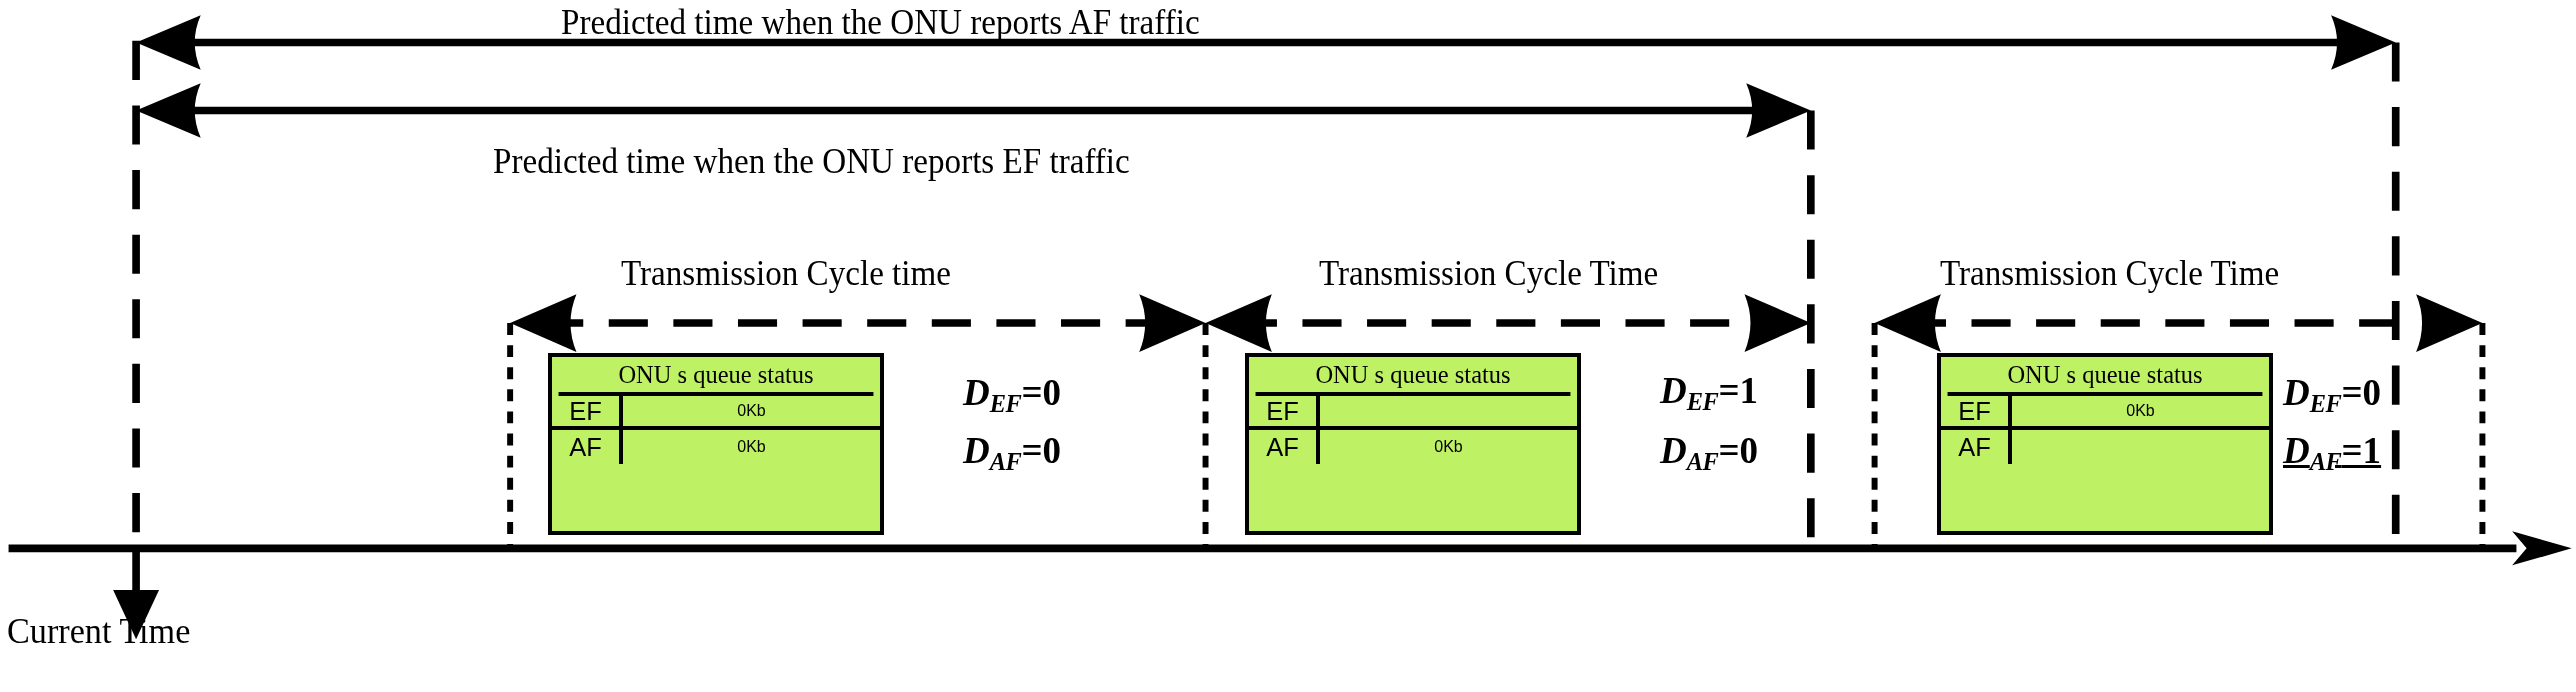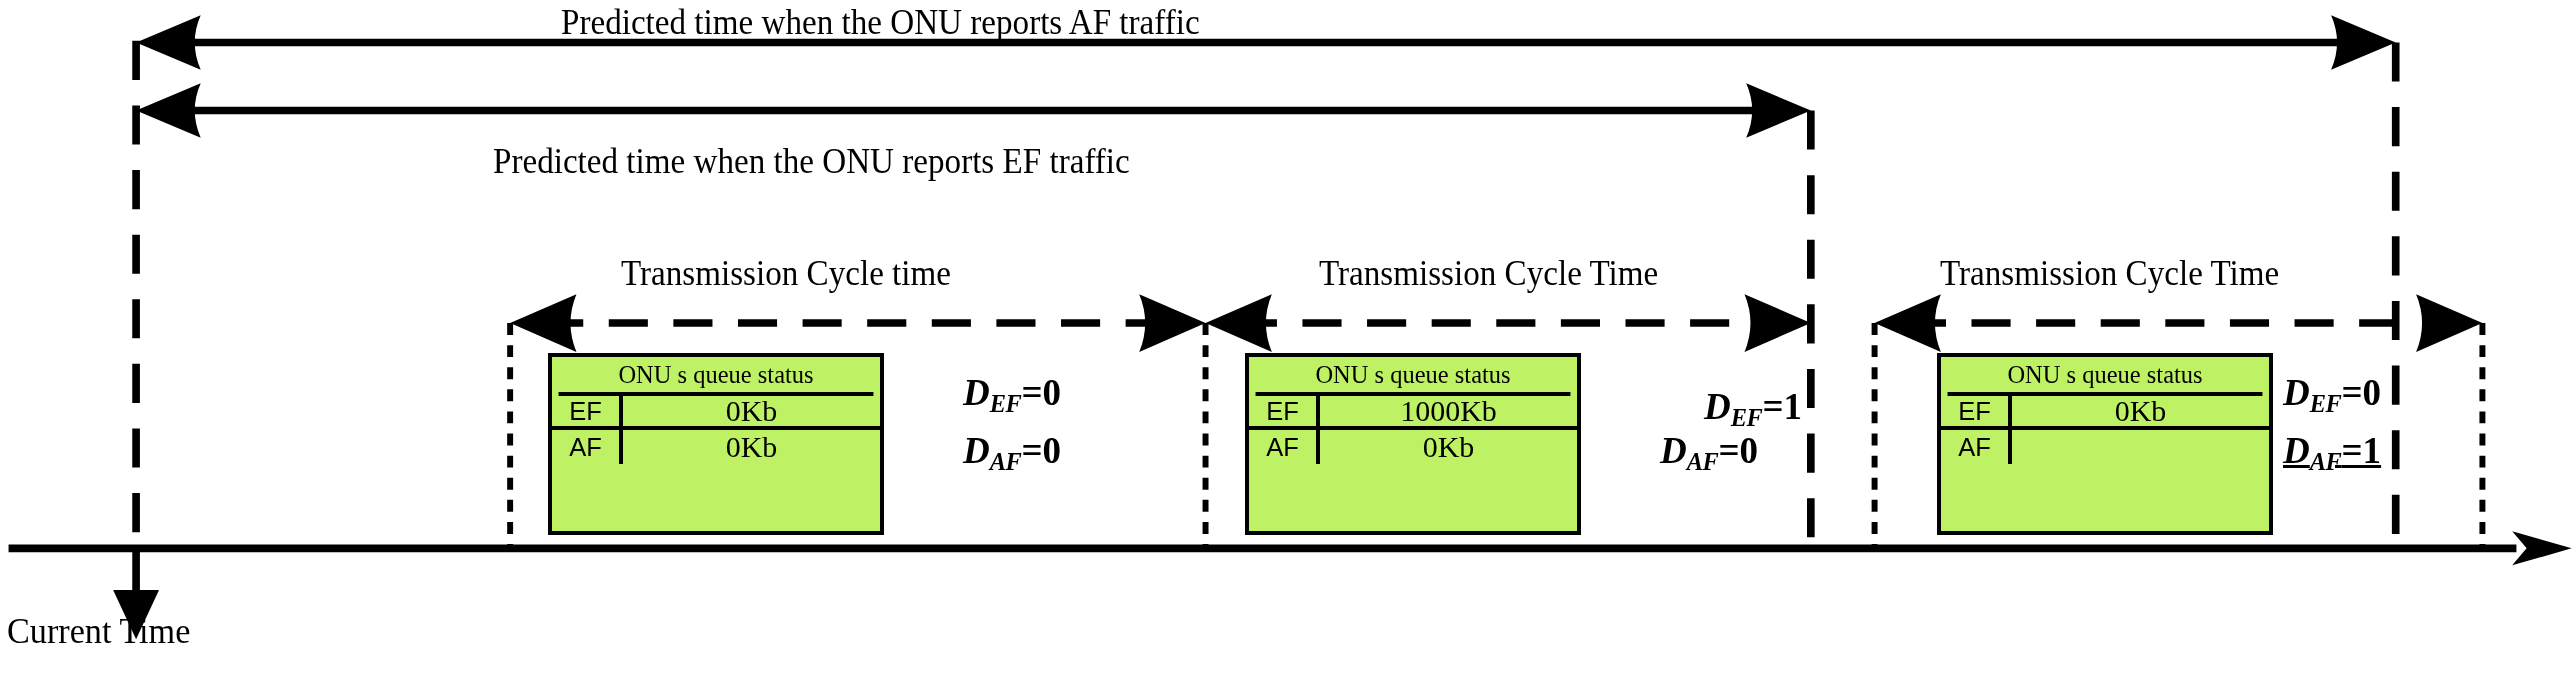--- a/index.html
+++ b/index.html
@@ -71,22 +71,22 @@
     width:71px;
     border-right:4.3px solid #000;
     display:flex;align-items:center;justify-content:center;
     font-family:"Liberation Sans", sans-serif;
     font-size:25.5px;
   }
   .qt-val{
     box-sizing:border-box;
     flex:1;
     display:flex;align-items:center;justify-content:center;
-    font-family:Liberation Serif, serif;
-    font-size:30px;
+    font-family:Liberation Sans, sans-serif;
+    font-size:16px;
   }
   .curlbl{
     font-family:"Liberation Serif", serif;
     font-size:36px;
     transform:scaleX(0.95);
     transform-origin:left center;
   }
 </style>
 </head>
 <body>
@@ -191,29 +191,28 @@
     <span>D</span><sub>EF</sub><span class="eqv">=0</span>
   </div>
   <div class="lbl math" style="left:963px; top:432px;">
     <span>D</span><sub>AF</sub><span class="eqv">=0</span>
   </div>
 
   <div class="qtable" style="left:1245px; top:353px; width:336px; height:182px;">
     <div class="qt-head">ONU s queue status</div>
     <div class="qt-row sep">
       <div class="qt-key">EF</div>
-      <div class="qt-val">1000Kb</div>
     </div>
     <div class="qt-row">
       <div class="qt-key">AF</div>
       <div class="qt-val">0Kb</div>
     </div>
   </div>
 
-  <div class="lbl math" style="left:1660px; top:388px;margin-left:44px;">
+  <div class="lbl math" style="left:1660px; top:372px;">
     <span>D</span><sub>EF</sub><span class="eqv">=1</span>
   </div>
   <div class="lbl math" style="left:1660px; top:432px;">
     <span>D</span><sub>AF</sub><span class="eqv">=0</span>
   </div>
 
   <div class="qtable" style="left:1937px; top:353px; width:336px; height:182px;">
     <div class="qt-head">ONU s queue status</div>
     <div class="qt-row sep">
       <div class="qt-key">EF</div>

